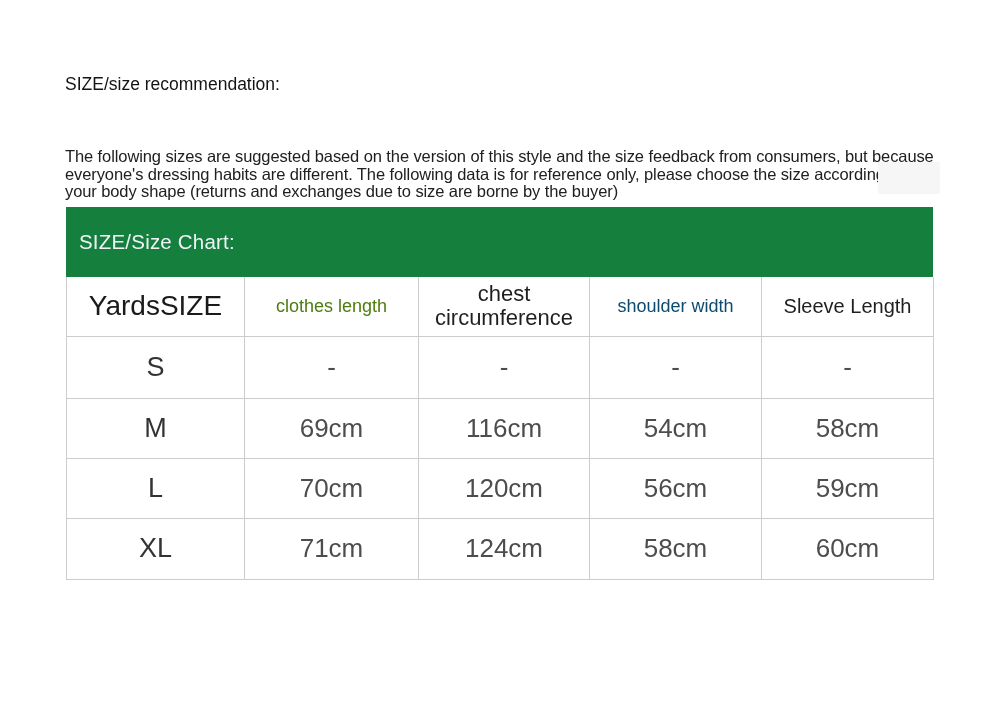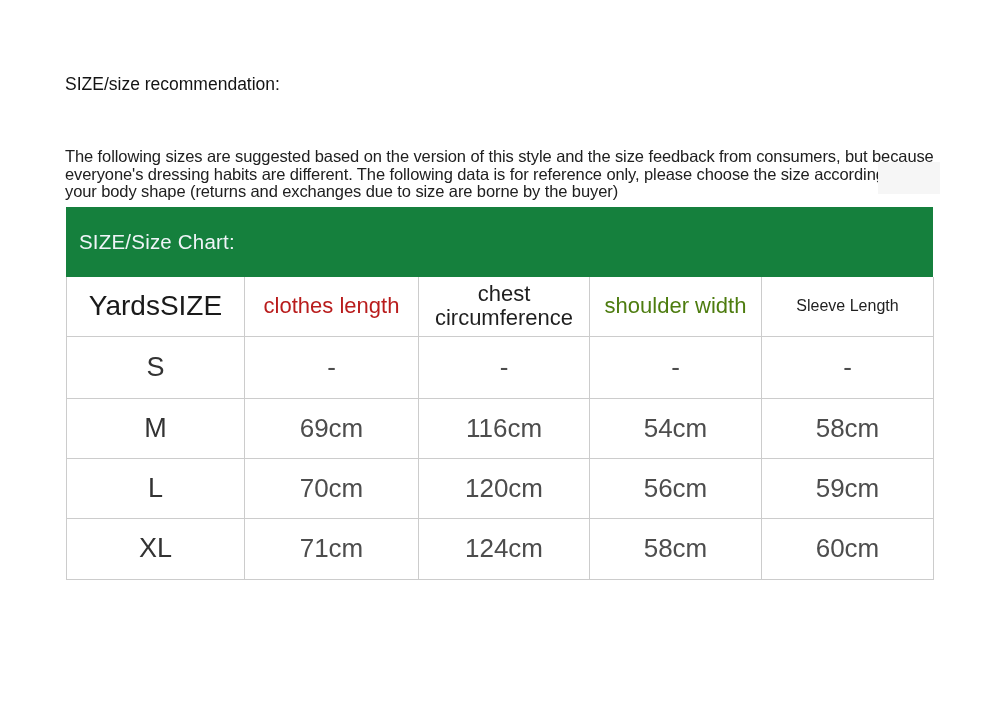--- a/index.html
+++ b/index.html
@@ -83,25 +83,25 @@
   table.size-table tr.header-row th { border-top: none; margin-left: 12px; }
 
   tr.header-row       { height: 59px; }
   tr.row-s            { height: 62px; }
   tr.row-m            { height: 60px; }
   tr.row-l            { height: 60px; }
   tr.row-xl           { height: 61px; }
   tr.row-xxl          { height: 68px; }
 
   th.col-size   { font-size: 28px; color: #1a1a1a; }
-  th.col-length { font-size: 22px; color: #b91c1c; }
+  th.col-length { font-size: 18px; color: #4d7c0f; }
   th.col-chest  { font-size: 22px; color: #1f1f1f; text-align: left; padding-left: 13px; line-height: 1.12; }
-  th.col-shoulder { font-size: 22px; color: #4d7c0f; line-height: 1.08; }
+  th.col-shoulder { font-size: 18px; color: #0c4a6e; line-height: 1.08; }
   th.col-shoulder .hdr-block { display: inline-block; text-align: left; }
-  th.col-sleeve { font-size: 16px; color: #1f1f1f; }
+  th.col-sleeve { font-size: 20px; color: #1f1f1f; }
 
   td.size-cell  { font-size: 27px; color: #333333; }
   td.value-cell { font-size: 26px; color: #4d4d4d; }
 </style>
 </head>
 <body>
 
 <div id="canvas">
 
   <div class="section-heading">SIZE/size recommendation:</div>

